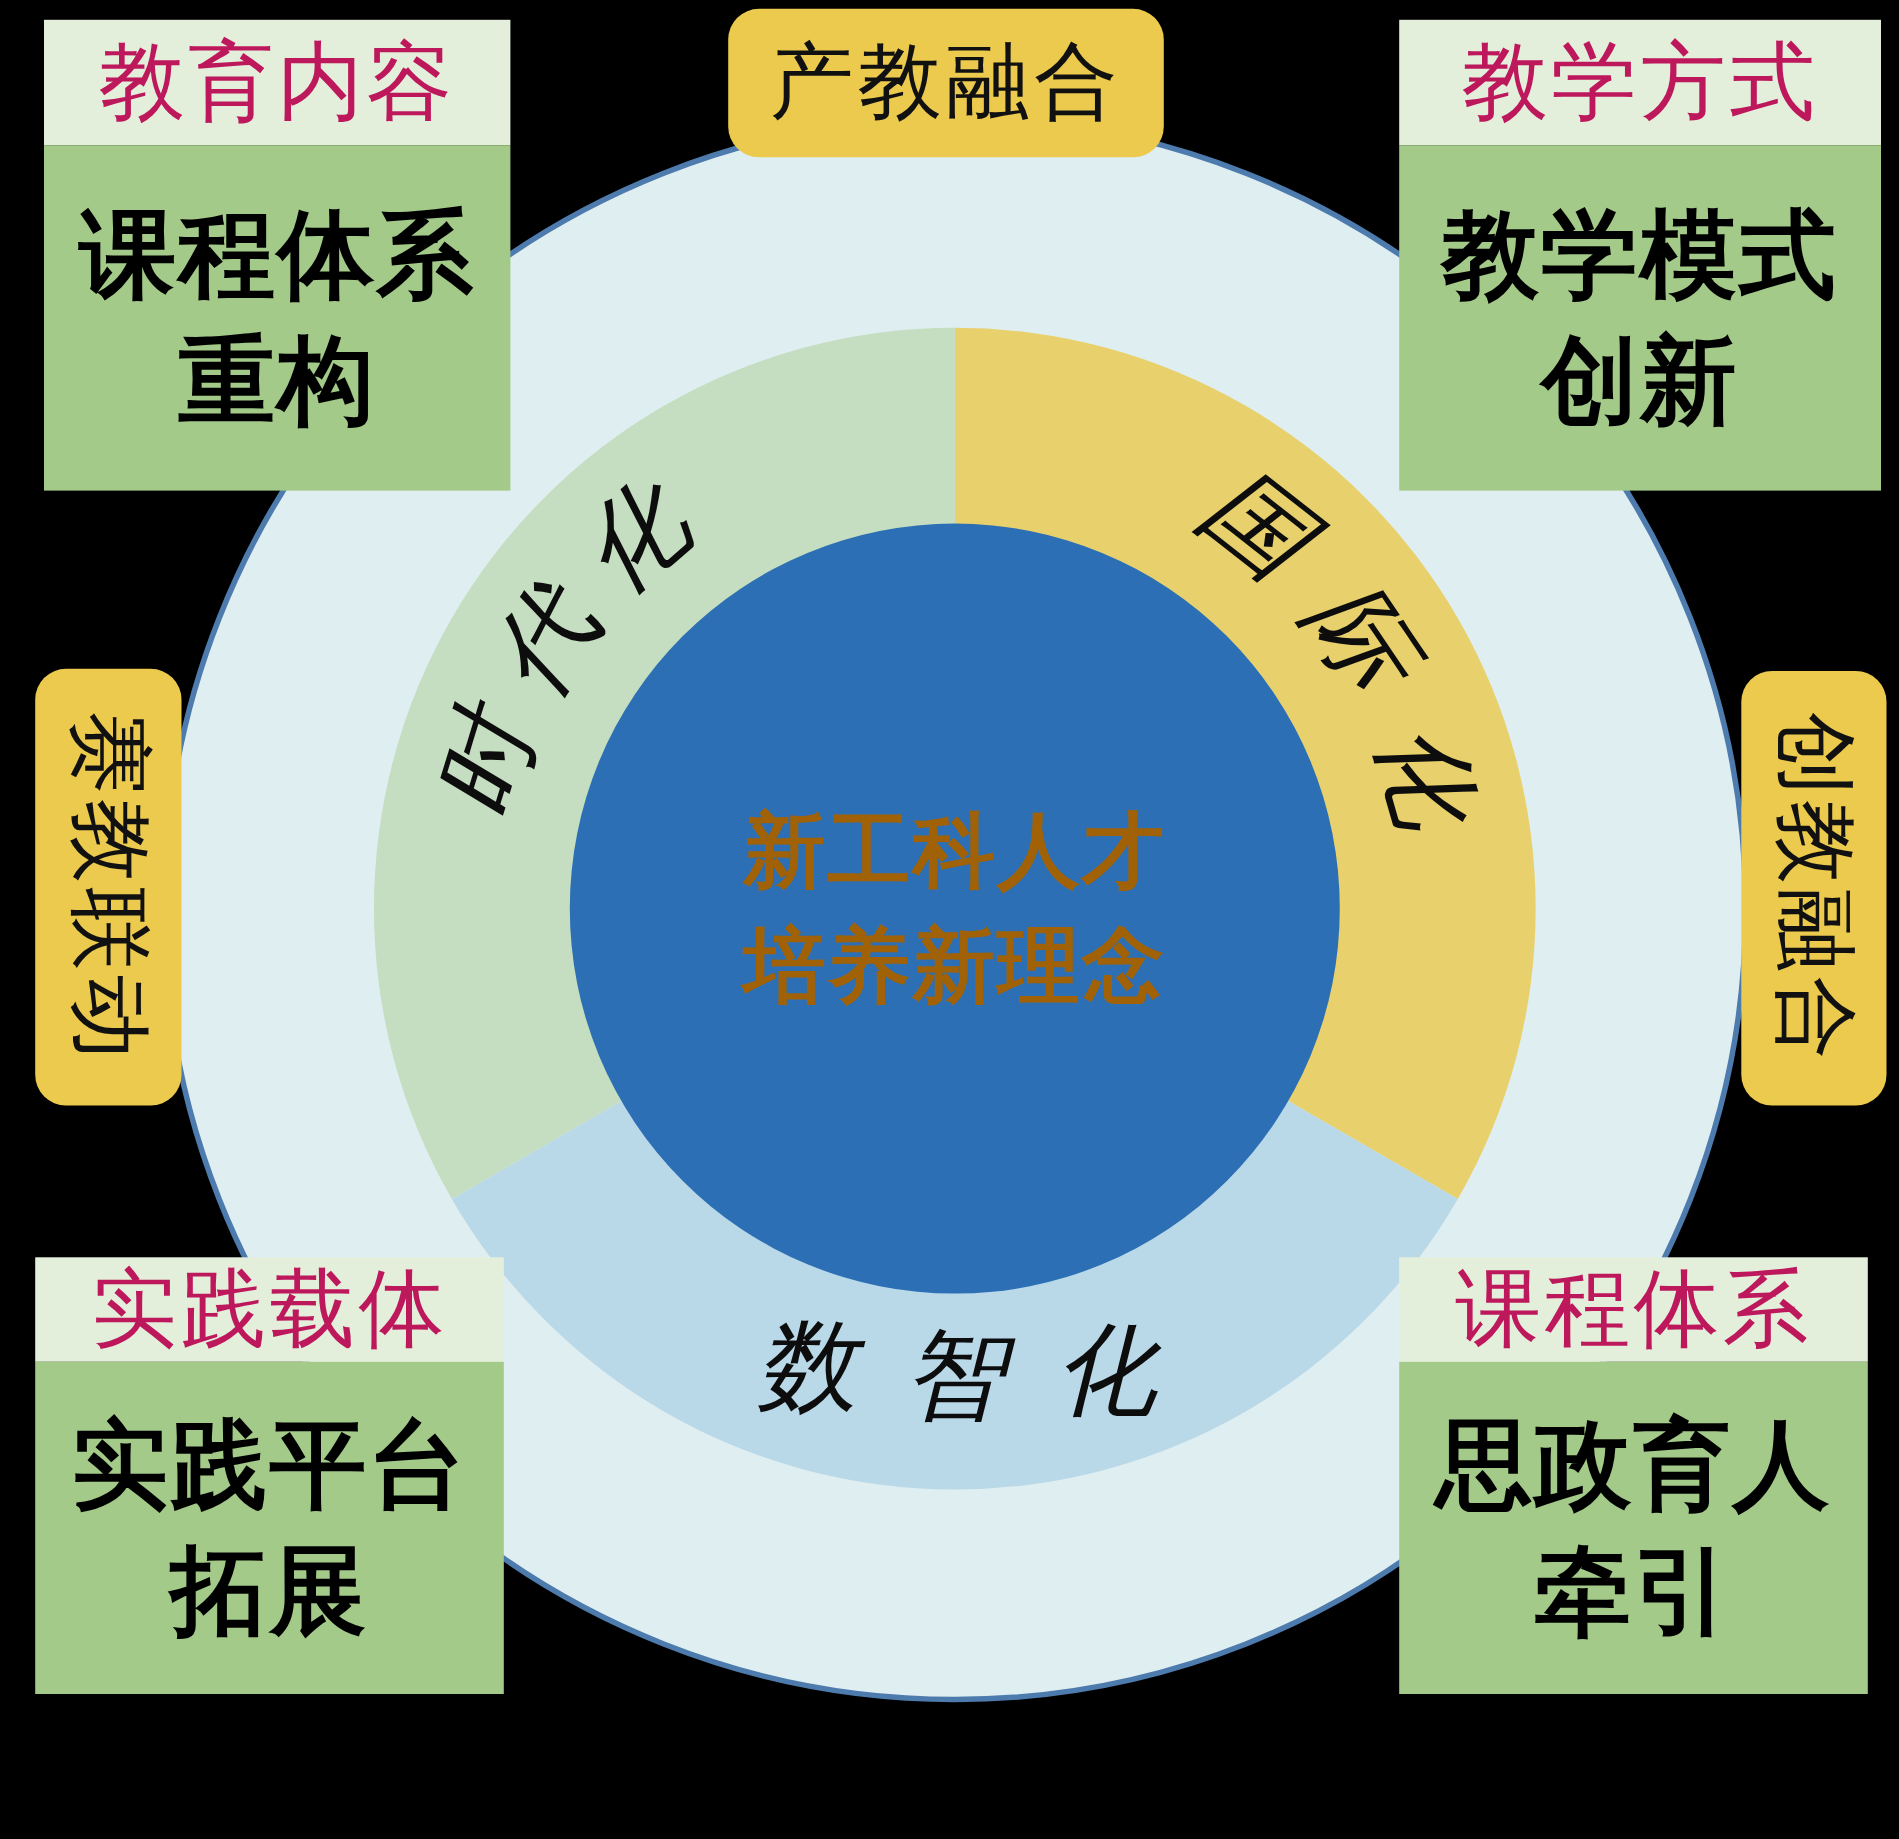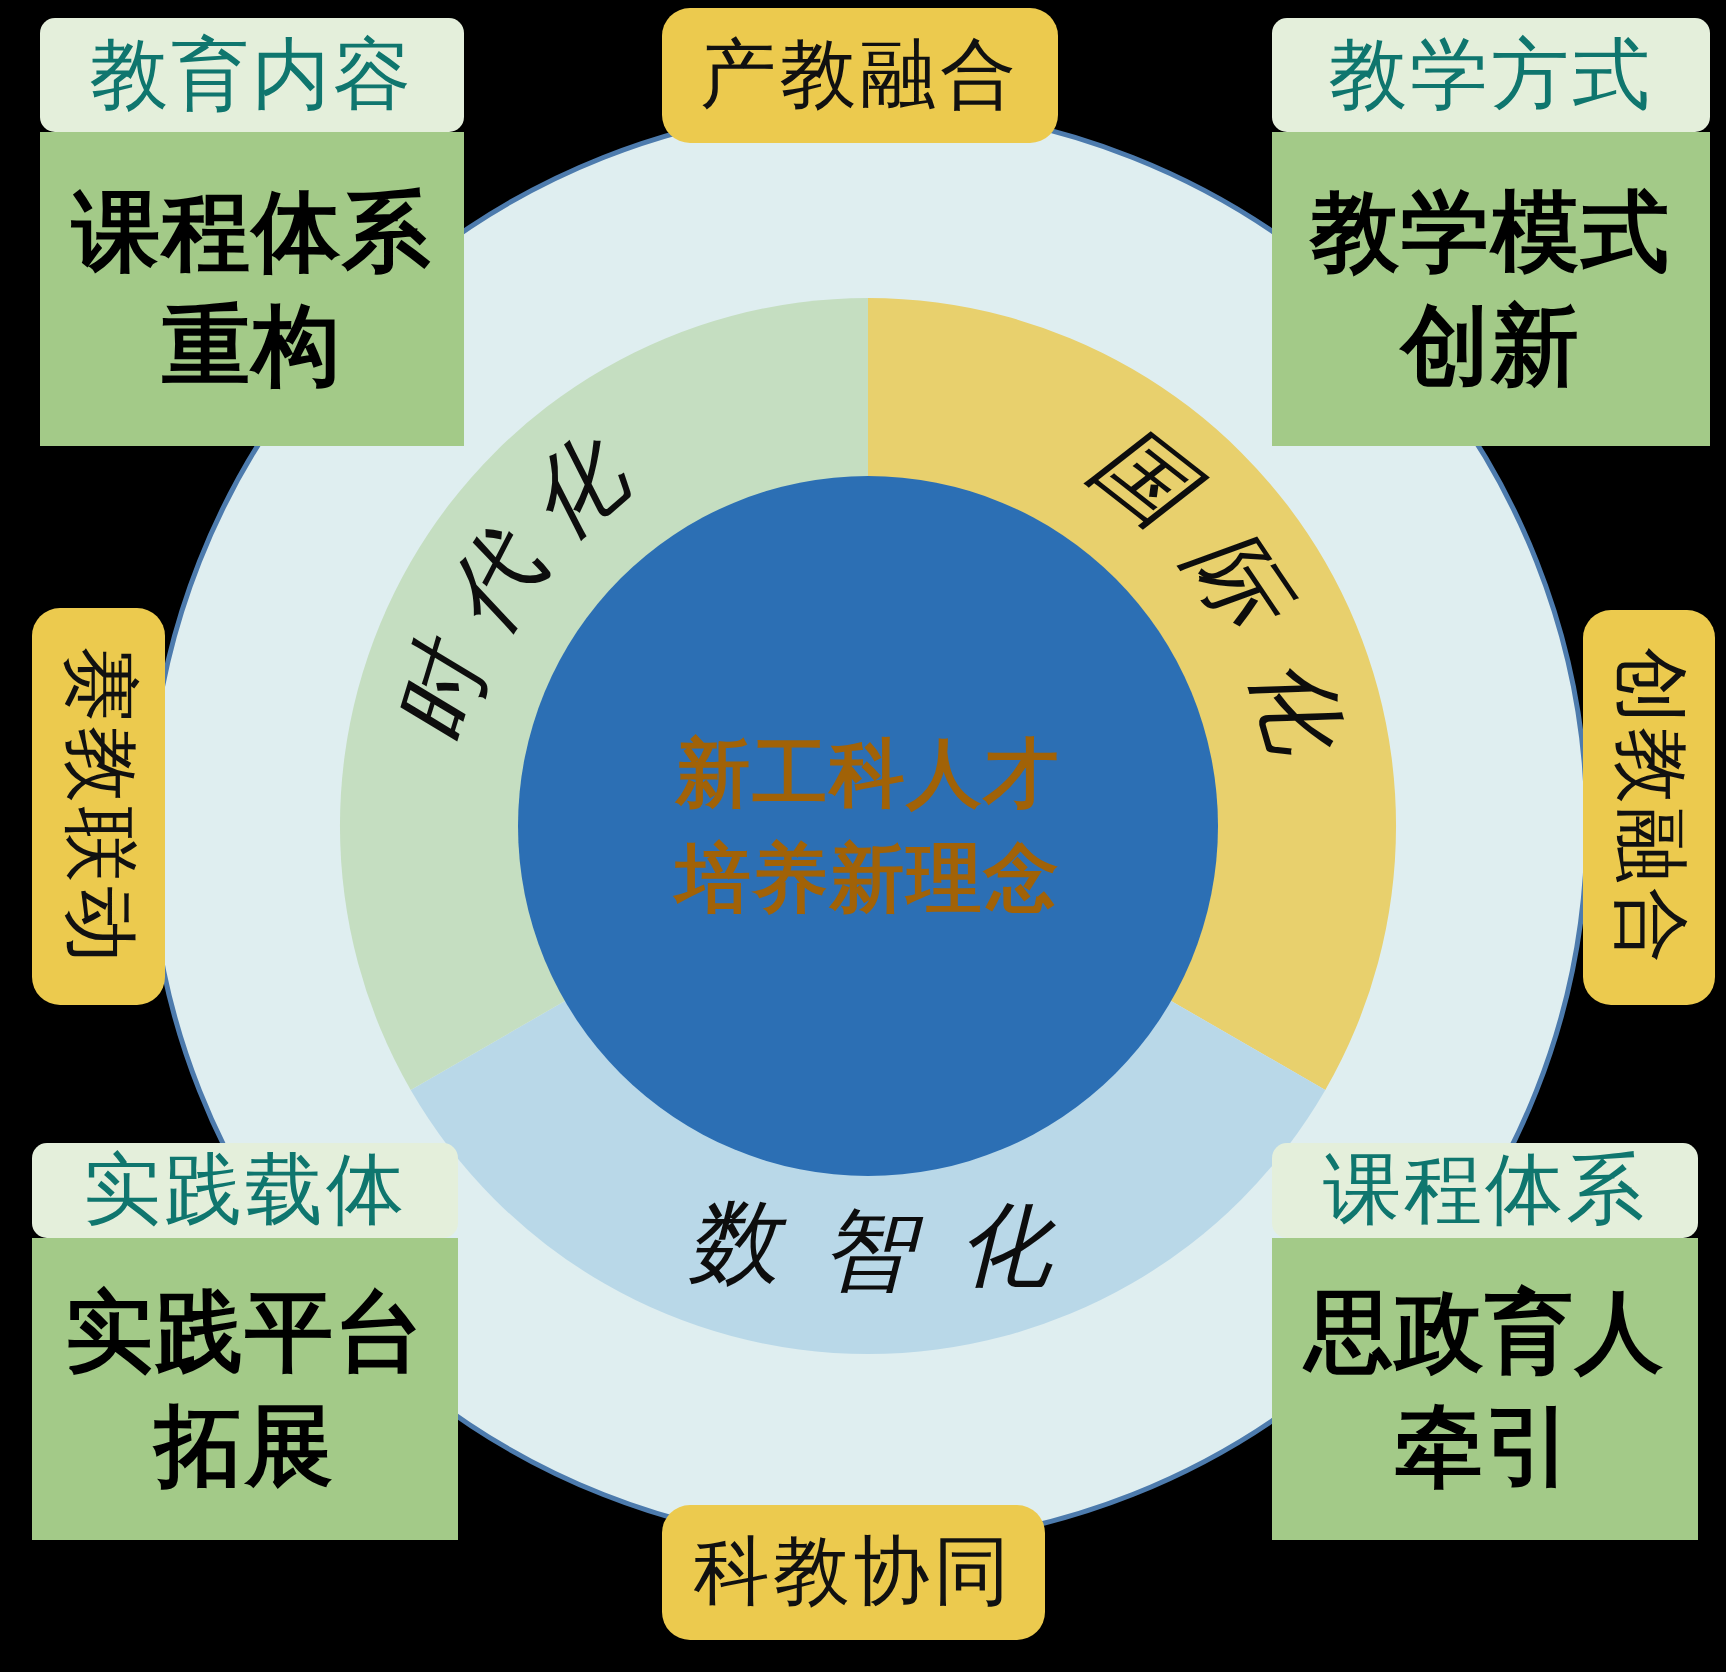--- a/index.html
+++ b/index.html
@@ -50,29 +50,28 @@
   }
 
   
   .corner-box {
     position: absolute;
     display: flex;
     flex-direction: column;
   }
   .corner-box .box-header {
     background: #e4efdb;
-    color: #0f766e;
+    color: #be185d;
     font-size: 78px;
     font-weight: 400;
     letter-spacing: 3px;
     display: flex;
     align-items: center;
     justify-content: center;
     flex: 0 0 auto;
-    border-radius: 15px;
   }
   .corner-box .box-body {
     background: #a3ca88;
     color: #000000;
     font-size: 88px;
     font-weight: 900;
     letter-spacing: 2px;
     line-height: 1.3;
     text-align: center;
     white-space: pre-line;
@@ -166,23 +165,20 @@
   <div class="corner-box box-br">
     <div class="box-header">课程体系</div>
     <div class="box-body">思政育人
 牵引</div>
   </div>
 
   <div class="pill pill-top">
     <span class="pill-text">产教融合</span>
   </div>
 
-  <div class="pill pill-bottom">
-    <span class="pill-text">科教协同</span>
-  </div>
 
   <div class="pill pill-left pill-vertical">
     <span class="pill-text">赛教联动</span>
   </div>
 
   <div class="pill pill-right pill-vertical">
     <span class="pill-text">创教融合</span>
   </div>
 
 </div>

